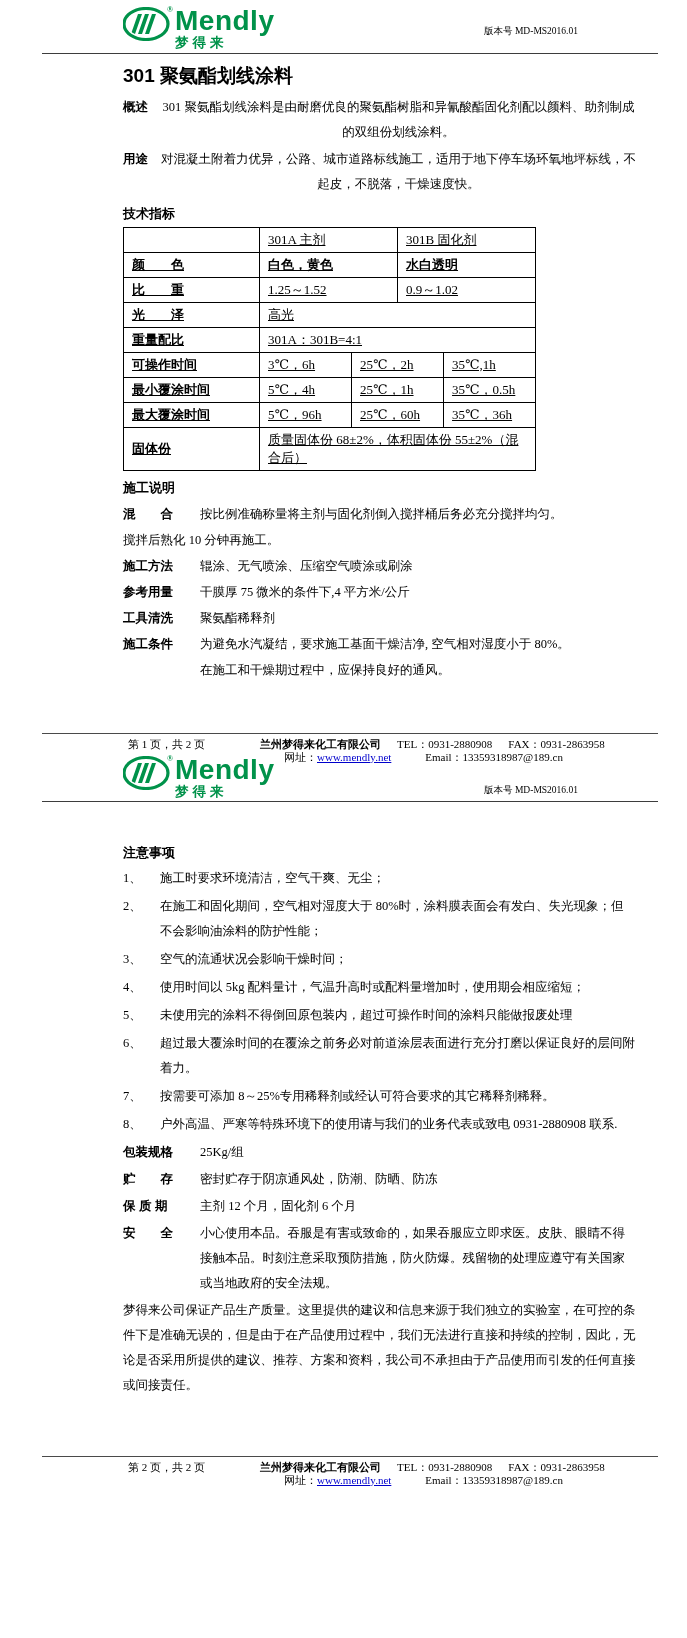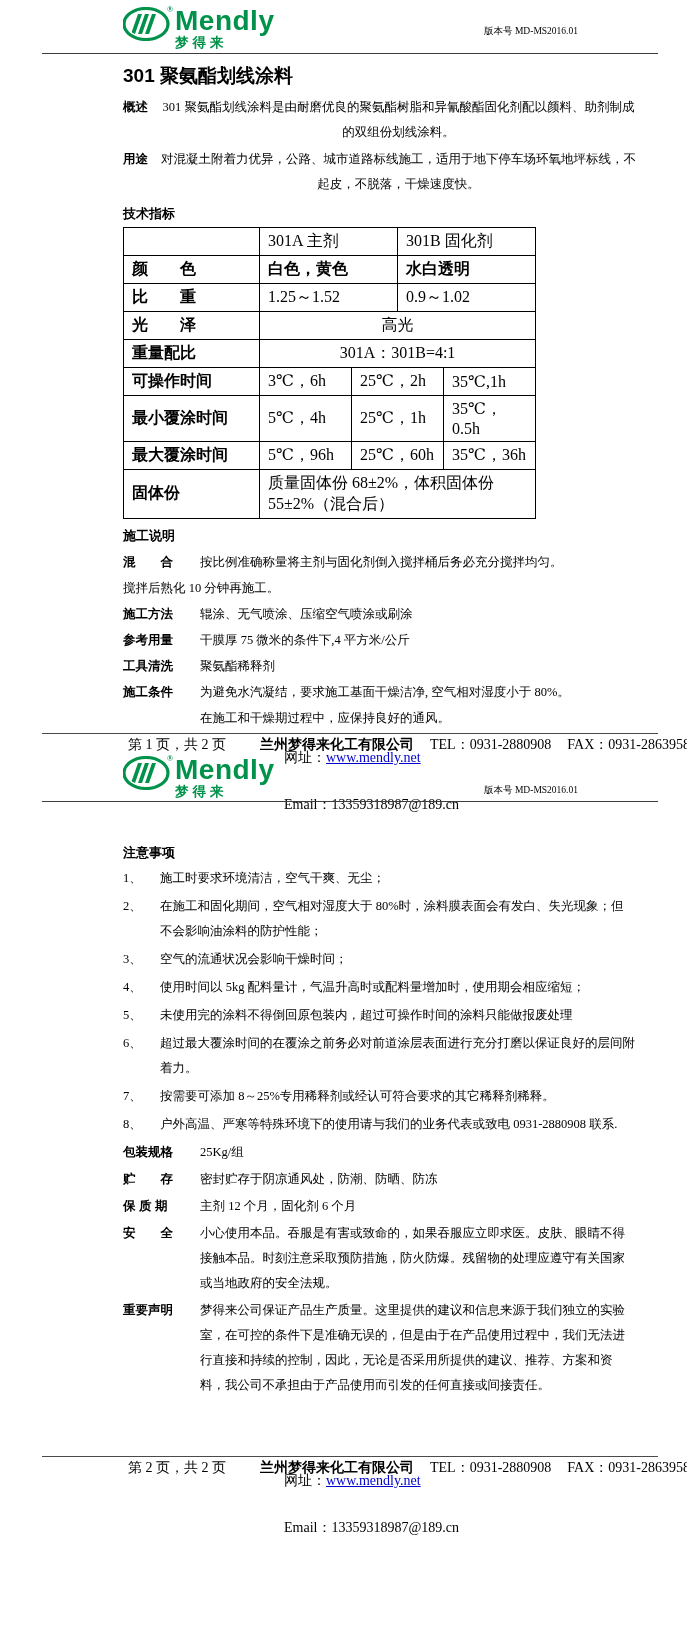--- a/index.html
+++ b/index.html
@@ -24,37 +24,37 @@
   .logo-cn { font-family:"Liberation Sans","DejaVu Sans",sans-serif; font-weight:bold; font-size:13.5px; color:#00924A; letter-spacing:4px; margin-top:1px; }
   .version { font-size:9.5px; margin-top:18px; white-space:nowrap; }
 
   
   .title { margin:9px 55px 6px 123px; font-size:19px; }
   .prow { display:flex; margin:2px 50px 2px 123px; line-height:25px; }
   .plabel { width:37px; flex-shrink:0; }
   .pbody { flex:1;text-align:center; }
   .sec-head { margin:8px 0 4px 123px; font-size:13px; }
 
-  table.spec { border-collapse:collapse; margin:3px 0 0 123px; width:412px; font-size:16px; table-layout:fixed; }
+  table.spec { border-collapse:collapse; margin:3px 0 0 123px; width:412px; font-size:13px; table-layout:fixed;text-decoration:underline; }
   table.spec td { border:1px solid #000; padding:3px 8px; height:17px; vertical-align:middle; }
   td.tl { font-family:"Liberation Sans","DejaVu Sans",sans-serif; font-weight:bold; }
-  td.c { text-align:center; }
+  td.c { }
   td.bold-val { font-family:"Liberation Sans","DejaVu Sans",sans-serif; font-weight:bold; }
 
   .crow { display:flex; margin:0 50px 0 123px; line-height:26px; }
   .clabel { width:77px; flex-shrink:0; }
   .cbody { flex:1; }
   .cont-line { margin:0 50px 0 123px; line-height:26px; }
 
   
   .footer { position:absolute; left:0; width:687px; }
-  .f-body { display:flex; margin:4px 30px 0 128px; font-size:14px; line-height:13px; }
+  .f-body { display:flex; margin:4px 30px 0 128px; font-size:11px; line-height:13px; }
   .f-page { width:132px; flex-shrink:0; }
   .f-line1 { display:flex; gap:16px; white-space:nowrap; }
-  .f-line2 { display:flex; gap:34px; white-space:nowrap; padding-left:24px;flex-direction:column; }
+  .f-line2 { display:flex; gap:34px; white-space:nowrap; padding-left:24px; }
   .f-company { font-family:"Liberation Sans","DejaVu Sans",sans-serif; font-weight:bold; }
   a.weblink { color:#0000cc; text-decoration:underline; }
   .p2hdr { position:absolute; left:0; width:687px; }
   .p2hdr-row { display:flex; justify-content:space-between; align-items:flex-end; padding:0 109px 2px 123px; }
 
   
   .p2 { position:absolute; left:0; top:844px; width:687px; }
   .nrow { display:flex; margin:3px 52px 3px 123px; line-height:25px; }
   .nnum { width:37px; flex-shrink:0; }
   .nbody { flex:1; }
@@ -290,21 +290,20 @@
     </div>
     <div class="lrow">
       <span class="llabel hei">保 质 期</span>
       <span class="lbody">主剂 12 个月，固化剂 6 个月</span>
     </div>
     <div class="lrow">
       <span class="llabel hei">安　　全</span>
       <span class="lbody">小心使用本品。吞服是有害或致命的，如果吞服应立即求医。皮肤、眼睛不得接触本品。时刻注意采取预防措施，防火防爆。残留物的处理应遵守有关国家或当地政府的安全法规。</span>
     </div>
     <div class="lrow">
-      <span class="llabel hei">重要声明</span>
       <span class="lbody">梦得来公司保证产品生产质量。这里提供的建议和信息来源于我们独立的实验室，在可控的条件下是准确无误的，但是由于在产品使用过程中，我们无法进行直接和持续的控制，因此，无论是否采用所提供的建议、推荐、方案和资料，我公司不承担由于产品使用而引发的任何直接或间接责任。</span>
     </div>
   </div>
 
   <div class="footer" style="top:1456px;">
     <hr class="rule-thin">
     <div class="f-body">
       <span class="f-page">第 2 页，共 2 页</span>
       <span>
         <span class="f-line1">

